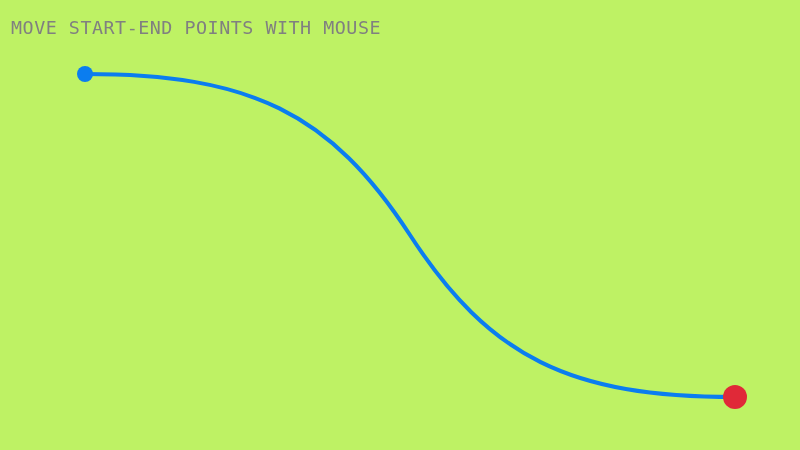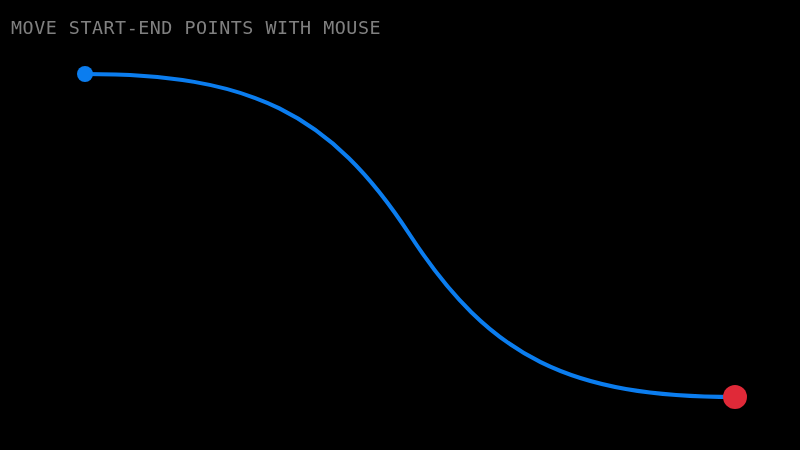--- a/index.html
+++ b/index.html
@@ -39,21 +39,21 @@
     left: 0;
     top: 0;
     width: 800px;
     height: 450px;
     display: block;
   }
 </style>
 </head>
 <body>
 
-<div id="stage" style="width: 800px; height: 450px; background: #000000;">
+<div id="stage" style="width: 800px; height: 450px; background: #bef264;">
 
   <div id="title" style="color: rgb(128, 128, 128);">MOVE START-END POINTS WITH MOUSE</div>
 
   <svg id="canvas-svg" viewBox="0 0 800 450" style="width: 800px; height: 450px;">
 
     <path id="curve-path" fill="none" stroke-linecap="round" stroke-linejoin="round" d="M 85 74 C 250 74 330 112 410 235 C 490 358 570 397 735 397" stroke="#0b7def" stroke-width="4"></path>
 
     <circle id="start-handle" cx="85" cy="74" r="8" fill="#0b7def"></circle>
 
     <circle id="end-handle" cx="735" cy="397" r="12" fill="#e02938"></circle>

